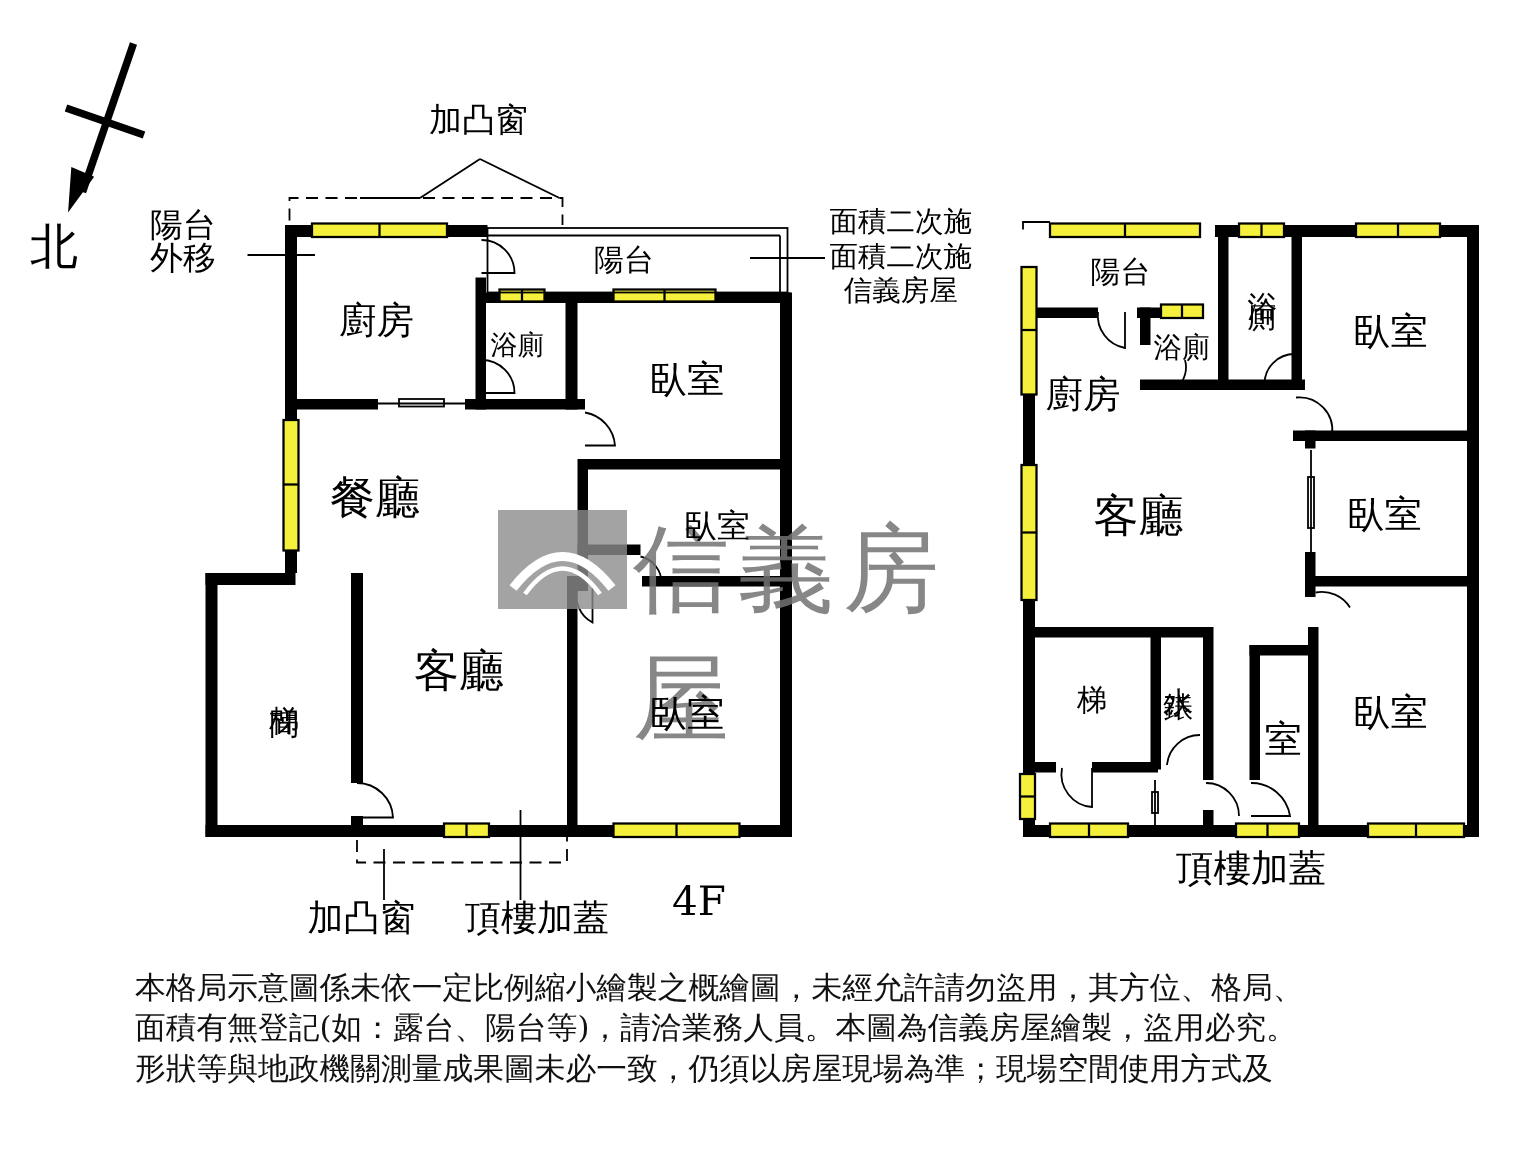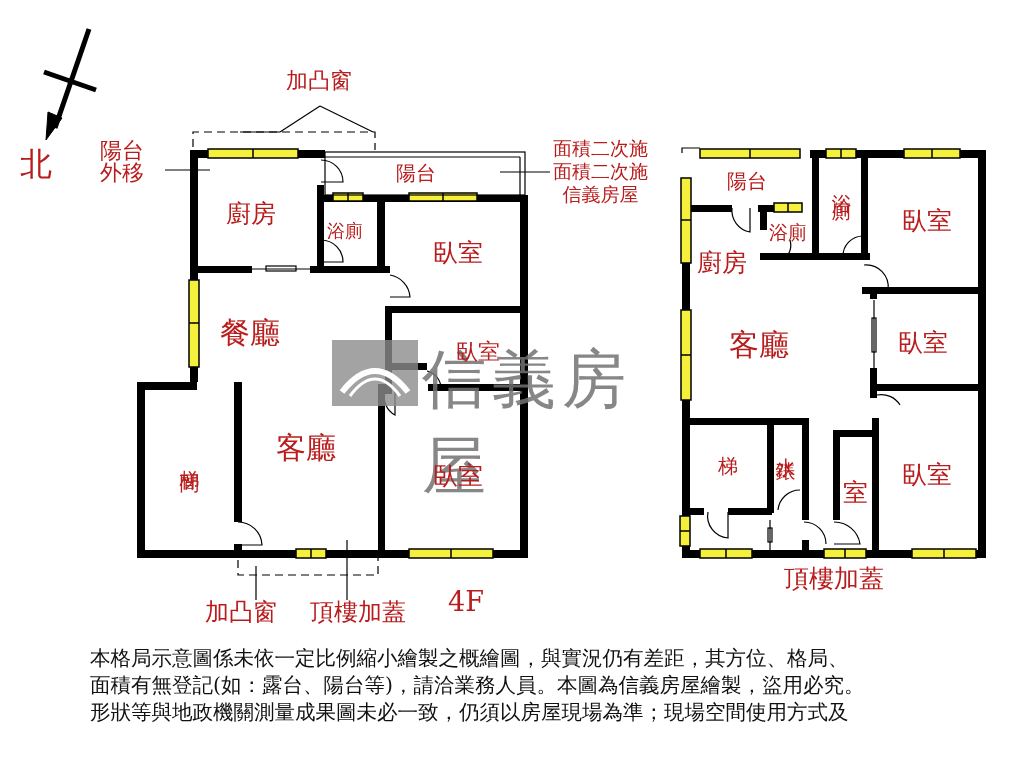--- a/index.html
+++ b/index.html
@@ -1,19 +1,19 @@
 <!DOCTYPE html>
 <html><head>
 <meta charset="utf-8">
 <style>
   html, body { margin: 0; padding: 0; background: #ffffff; }
   body { width: 1024px; height: 768px; position: relative; overflow: hidden;
          font-family: "DejaVu Serif", "Liberation Serif", serif; color: #111; }
   #plan { position: absolute; left: 0; top: 0; }
-  .lbl { position: absolute; white-space: nowrap; line-height: 1; color: #b91c1c;
+  .lbl { position: absolute; white-space: nowrap; line-height: 1; color: #000000;
          font-family: "DejaVu Serif", "Liberation Serif", serif; }
   .vlbl { writing-mode: vertical-rl; letter-spacing: 4px; }
   .room-l { font-size: 30px; }
   .room-m { font-size: 25px; }
   .room-s { font-size: 20px; }
   .note { font-size: 22px; }
   .stack { white-space: normal; text-align: center; }
   .stack span { display: block; }
   #watermark { position: absolute; left: 332px; top: 336px; width: 360px; height: 86px; pointer-events: none; }
   #wm-text { position: absolute; left: 90px; top: 0px; font-size: 64px; color: #737373; opacity: .85;
@@ -221,16 +221,16 @@
 <span class="lbl room-m" style="left:697px;top:250px;">廚房</span>
 <span class="lbl room-l" style="left:729px;top:330px;">客廳</span>
 <span class="lbl room-m" style="left:898px;top:330px;">臥室</span>
 <span class="lbl room-s" style="left:718px;top:456px;">梯</span>
 <span class="lbl room-s vlbl" style="left:776px;top:442px;letter-spacing:4px;">水錶</span>
 <span class="lbl room-m" style="left:843px;top:480px;">室</span>
 <span class="lbl room-m" style="left:902px;top:462px;">臥室</span>
 <span class="lbl" style="left:784px;top:566px;font-size:25px;">頂樓加蓋</span>
 
 <div id="disclaimer">
-  <span>本格局示意圖係未依一定比例縮小繪製之概繪圖，與實況仍有差距，其方位、格局、</span>
+  <span>本格局示意圖係未依一定比例縮小繪製之概繪圖，未經允許請勿盜用，其方位、格局、</span>
   <span>面積有無登記(如：露台、陽台等)，請洽業務人員。本圖為信義房屋繪製，盜用必究。</span>
   <span>形狀等與地政機關測量成果圖未必一致，仍須以房屋現場為準；現場空間使用方式及</span>
 </div>
 
 </body></html>

